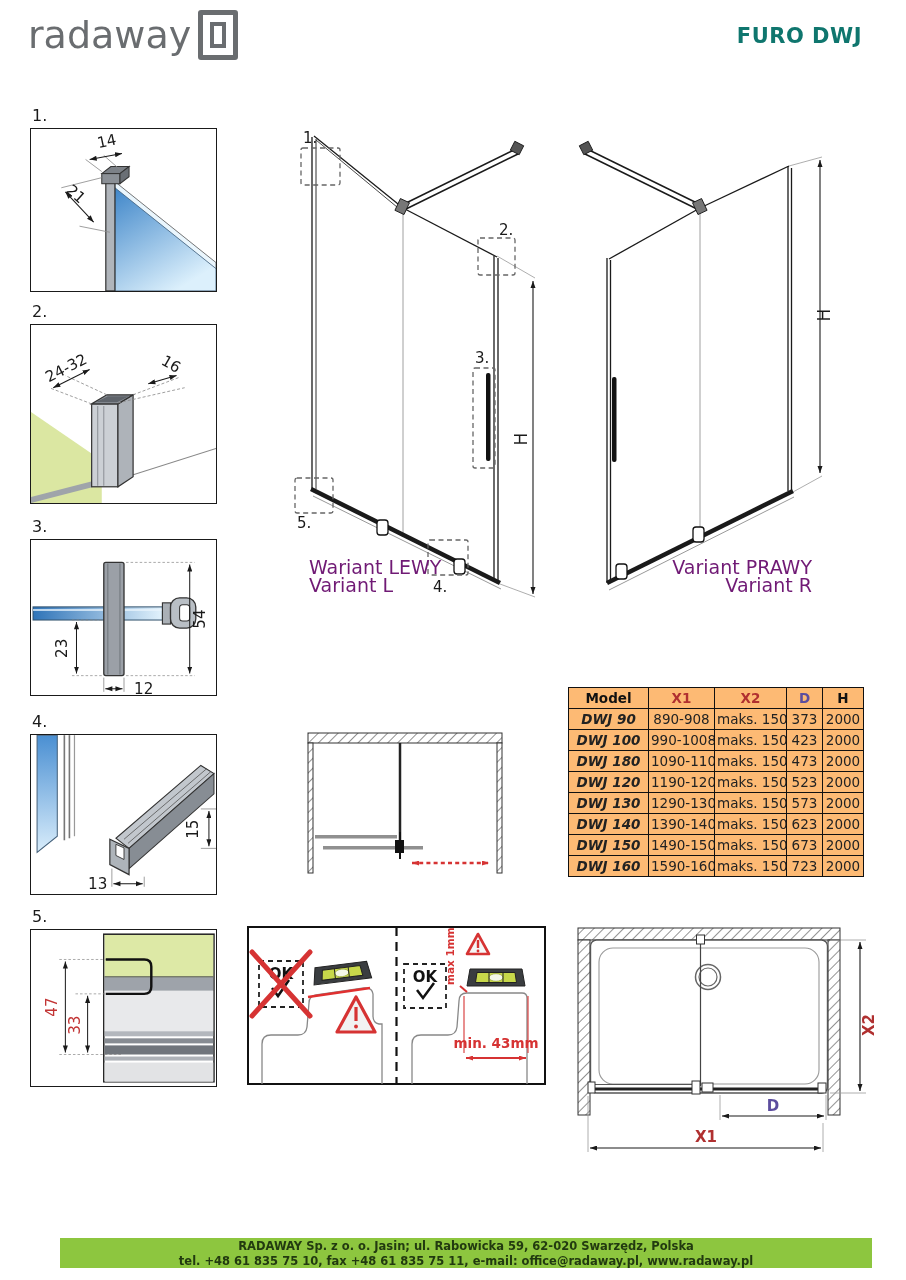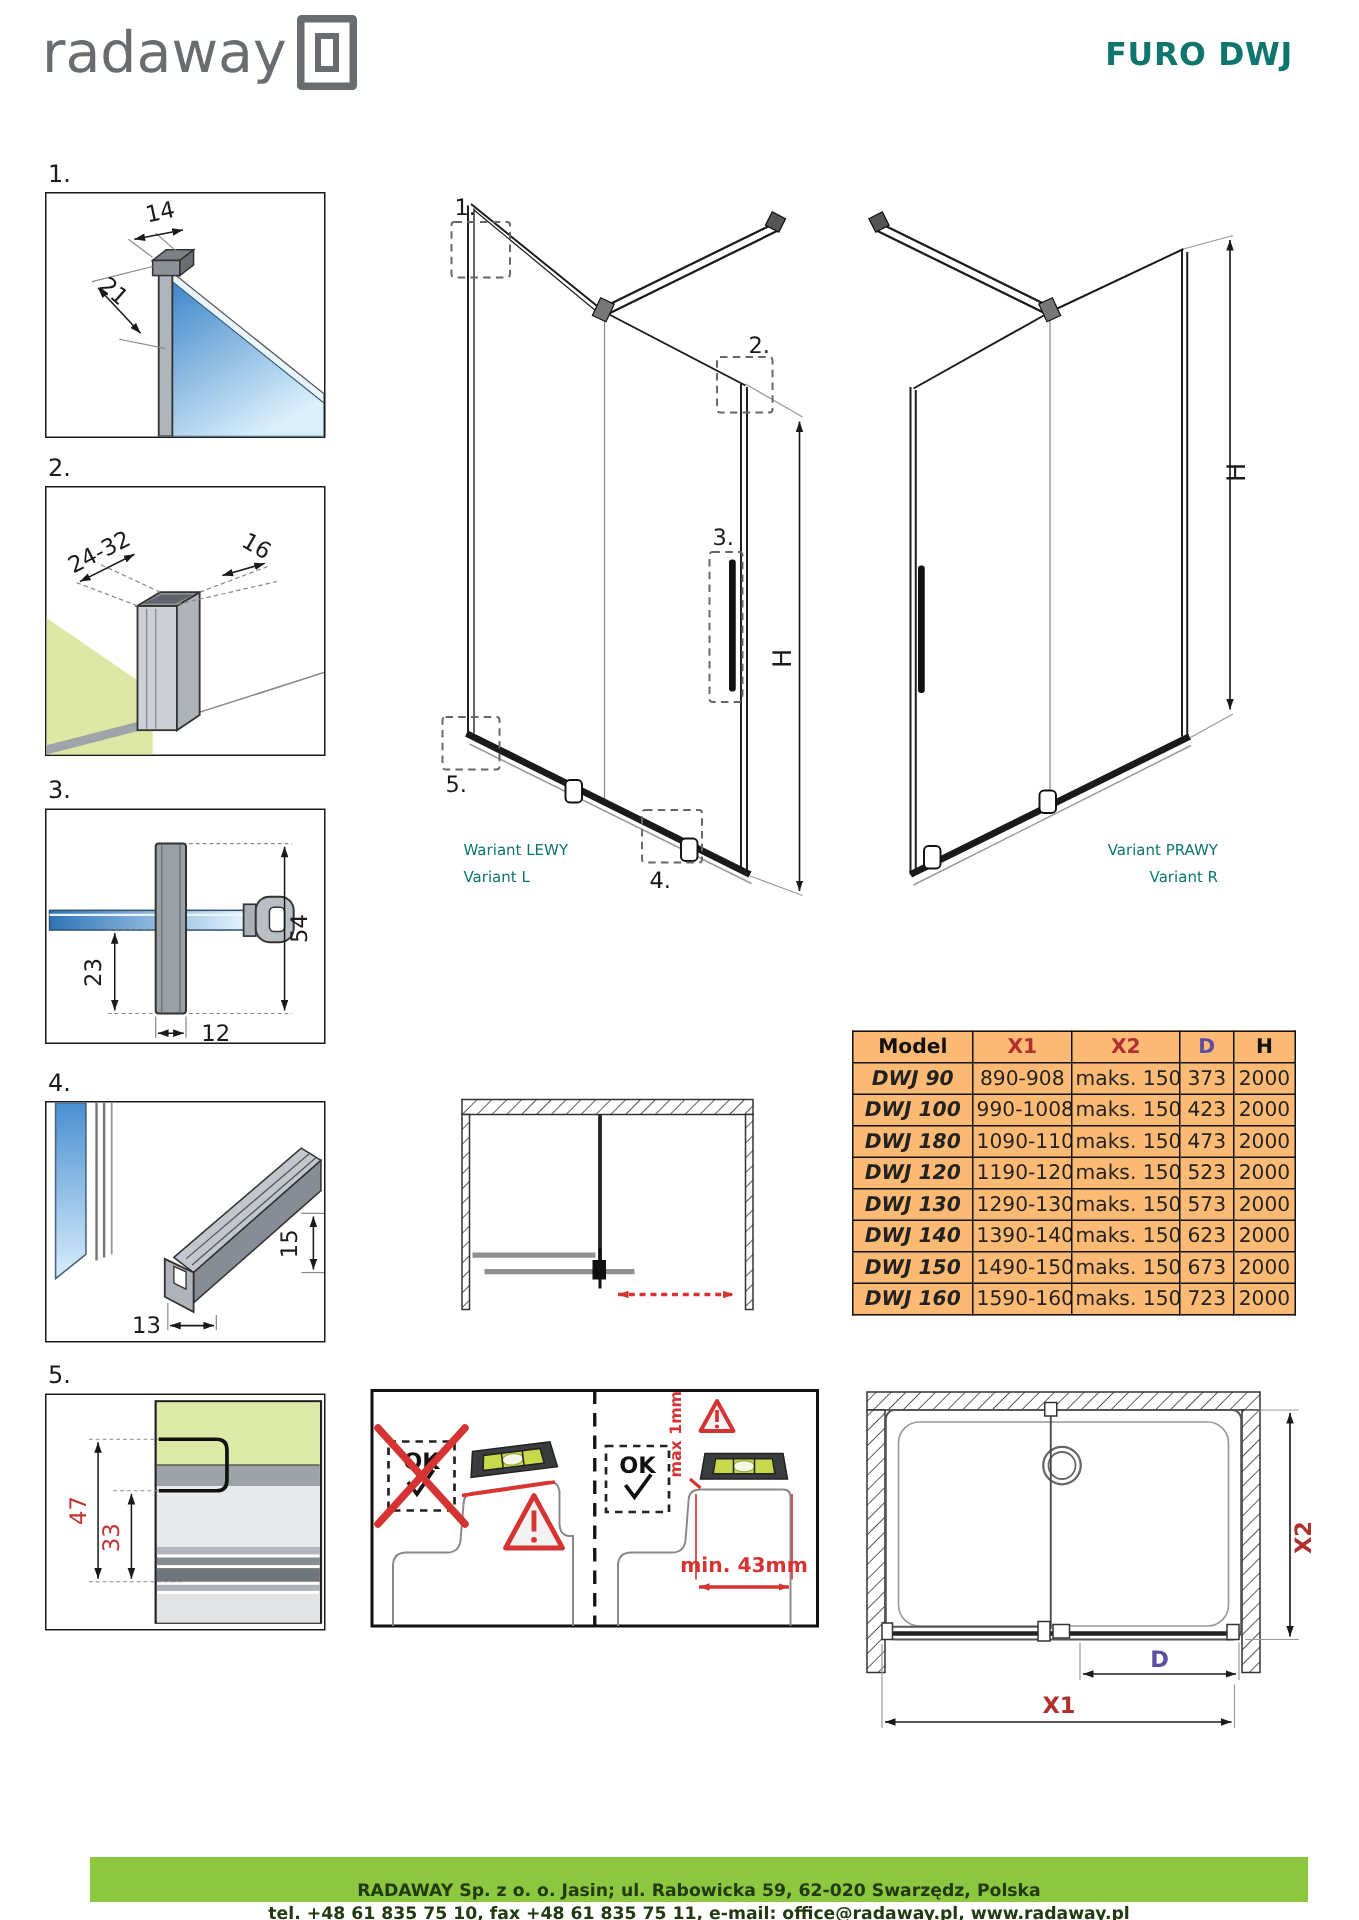--- a/index.html
+++ b/index.html
@@ -8,26 +8,26 @@
   .page{position:relative;width:906px;height:1280px;background:#fff;overflow:hidden}
   .logo{position:absolute;left:28px;top:10px;display:flex;align-items:center;color:#6a6d70}
   .logo-text{font-size:38px;line-height:42px;letter-spacing:0px}
   .logo-icon{width:40px;height:50px;border:5px solid #6a6d70;border-radius:3px;margin-left:7px;display:flex;align-items:center;justify-content:center}
   .logo-icon-inner{width:16px;height:26px;border:4px solid #6a6d70}
   .title{position:absolute;top:24px;right:44px;font-size:21px;font-weight:bold;letter-spacing:.5px;color:#0f766e}
   .num-label{position:absolute;font-size:16px;color:#1a1a1a}
   .detail-panel{position:absolute;border:1.6px solid #1a1a1a;background:#fff}
   .detail-panel svg,.drawing svg{display:block;width:100%;height:100%}
   .drawing{position:absolute}
-  .caption{position:absolute;font-size:10px;color:#0f766e;line-height:17.5px}
+  .caption{position:absolute;font-size:19px;color:#701a75;line-height:17.5px}
   table.size{position:absolute;border-collapse:collapse;font-size:13.5px;background:#fdba74;table-layout:fixed}
   table.size th,table.size td{border:1.6px solid #111;text-align:center;height:21px;padding:1px 2px;overflow:hidden;white-space:nowrap}
   table.size th{font-weight:bold}
   td.model-cell{font-weight:bold;font-style:italic}
-  .footer{position:absolute;left:60px;top:1238px;width:812px;height:30px;background:#8dc63f;text-align:center;color:#223a10;font-weight:bold;font-size:11.5px;line-height:14.5px;padding-top:15px}
+  .footer{position:absolute;left:60px;top:1238px;width:812px;height:30px;background:#8dc63f;text-align:center;color:#223a10;font-weight:bold;font-size:11.5px;line-height:14.5px;padding-top:1px}
   .dimtxt{font-size:15px;fill:#1a1a1a}
   .callout-box{fill:none;stroke:#666;stroke-width:1.3;stroke-dasharray:5 3.5;rx:2}
   .callout-num{font-size:15px;fill:#1a1a1a}
   .red{fill:#c23434}
 </style>
 </head>
 <body>
 
 <div class="page">
 

